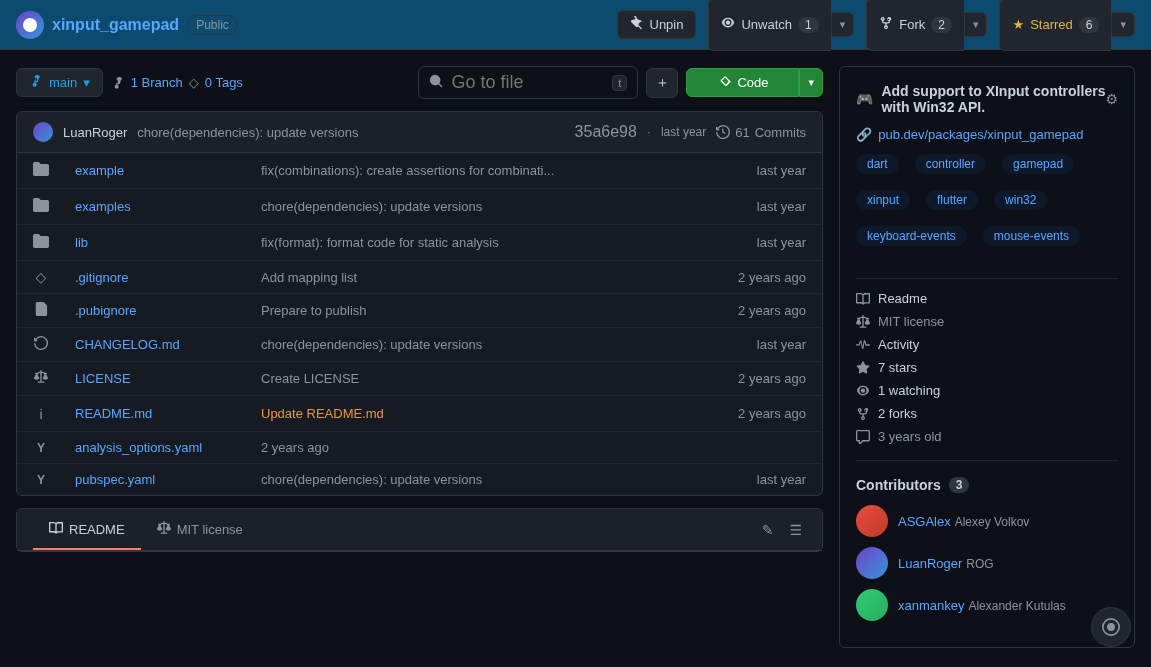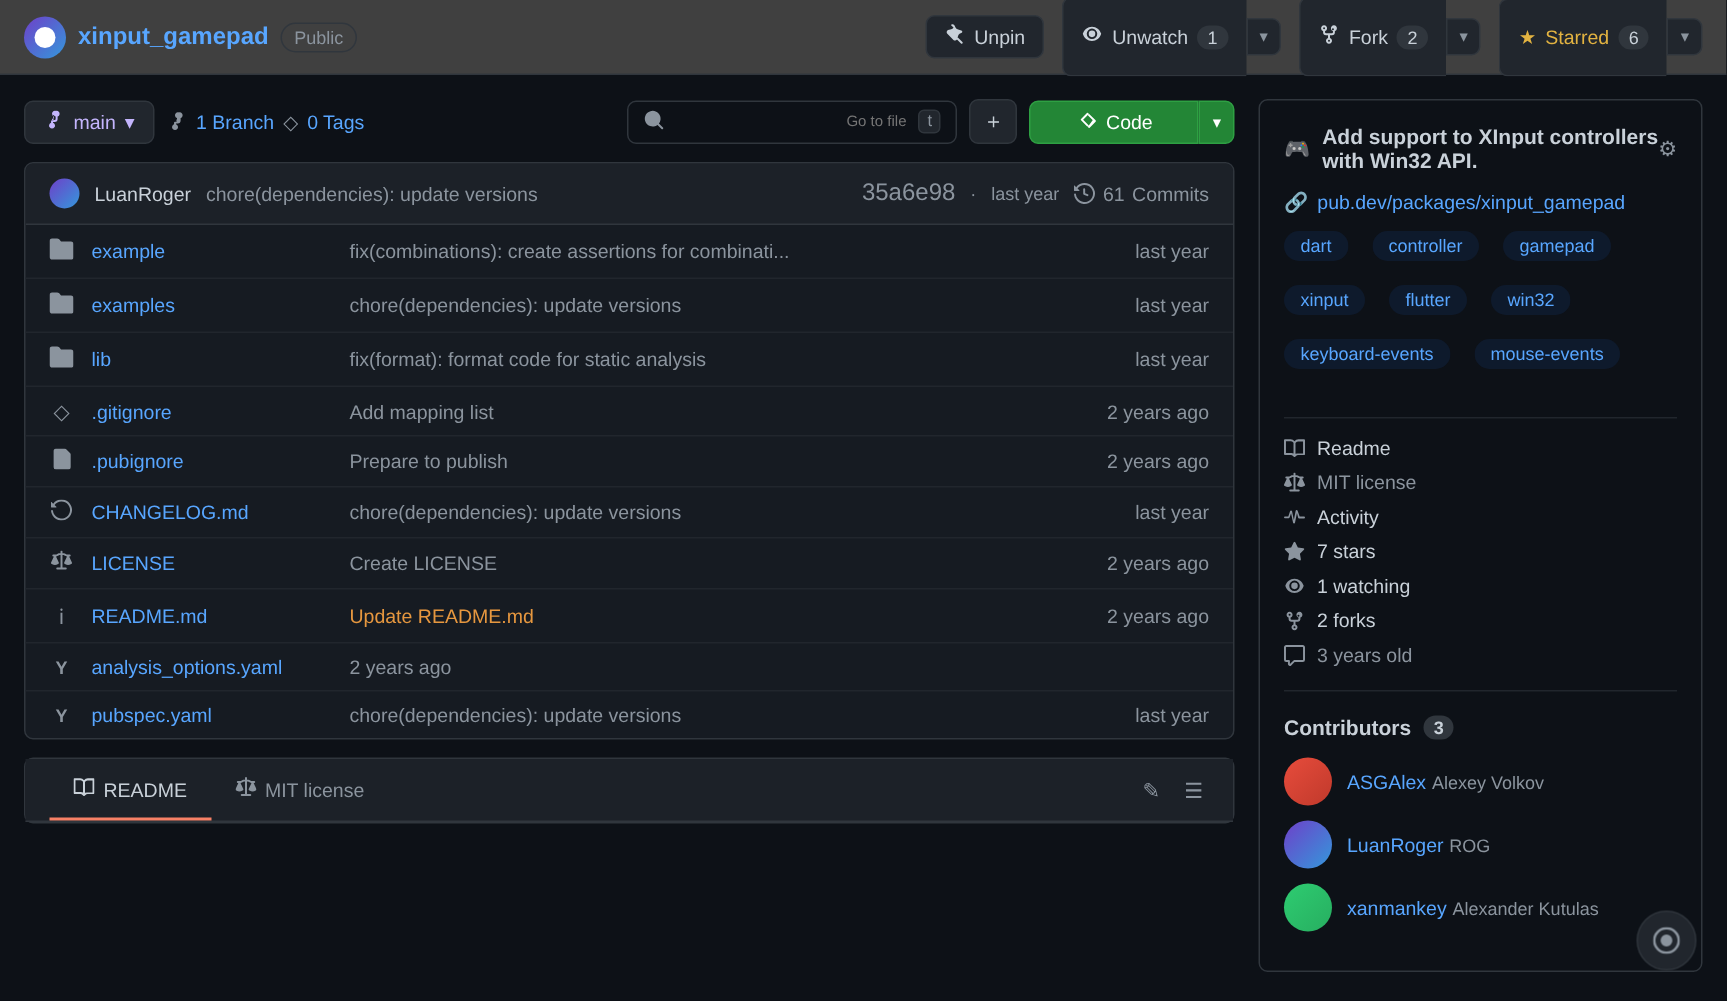--- a/index.html
+++ b/index.html
@@ -8,21 +8,21 @@
       color: #c9d1d9;
       font-family: -apple-system, BlinkMacSystemFont, 'Segoe UI', sans-serif;
       font-size: 14px;
       min-height: 667px;
       width: 1151px;
       overflow-x: hidden;
     }
 
     
     .top-nav {
-      background: #404040;
+      background: #0c4a6e;
       border-bottom: 1px solid #30363d;
       display: flex;
       align-items: center;
       padding: 8px 16px;
       gap: 12px;
       height: 50px;
     }
     .repo-title {
       display: flex;
       align-items: center;
@@ -117,21 +117,21 @@
       margin-bottom: 12px;
     }
     .branch-btn {
       display: flex;
       align-items: center;
       gap: 6px;
       background: #21262d;
       border: 1px solid #30363d;
       border-radius: 6px;
       padding: 5px 12px;
-      color: #c4b5fd;
+      color: #0ea5e9;
       cursor: pointer;
       font-size: 13px;
     }
     .branch-meta {
       display: flex;
       align-items: center;
       gap: 6px;
       color: #8b949e;
       font-size: 13px;
     }
@@ -145,23 +145,22 @@
       border-radius: 6px;
       padding: 5px 10px;
       gap: 8px;
       width: 220px;
     }
     .search-box input {
       background: transparent;
       border: none;
       outline: none;
       color: #5eead4;
-      font-size: 10px;
+      font-size: 18px;
       width: 100%;
-      text-align: right;
     }
     .kbd {
       background: #21262d;
       border: 1px solid #30363d;
       border-radius: 4px;
       padding: 1px 5px;
       font-size: 11px;
       color: #8b949e;
     }
     .icon-plus-btn {
@@ -233,21 +232,21 @@
       font-size: 13px;
       text-decoration: none;
     }
 
     
     .file-row {
       display: flex;
       align-items: center;
       padding: 8px 16px;
       border-bottom: 1px solid #21262d;
-      gap: 12px;
+      gap: 26px;
     }
     .file-row:last-child { border-bottom: none; }
     .file-icon { color: #8b949e; width: 16px; text-align: center; font-size: 14px; flex-shrink: 0; }
     .file-name { color: #58a6ff; font-size: 13px; min-width: 160px; }
     .file-commit { color: #8b949e; font-size: 13px; flex: 1; }
     .file-commit a { color: #e6973f; text-decoration: none; }
     .file-time { color: #8b949e; font-size: 13px; white-space: nowrap; }
 
     
     .bottom-tabs {

